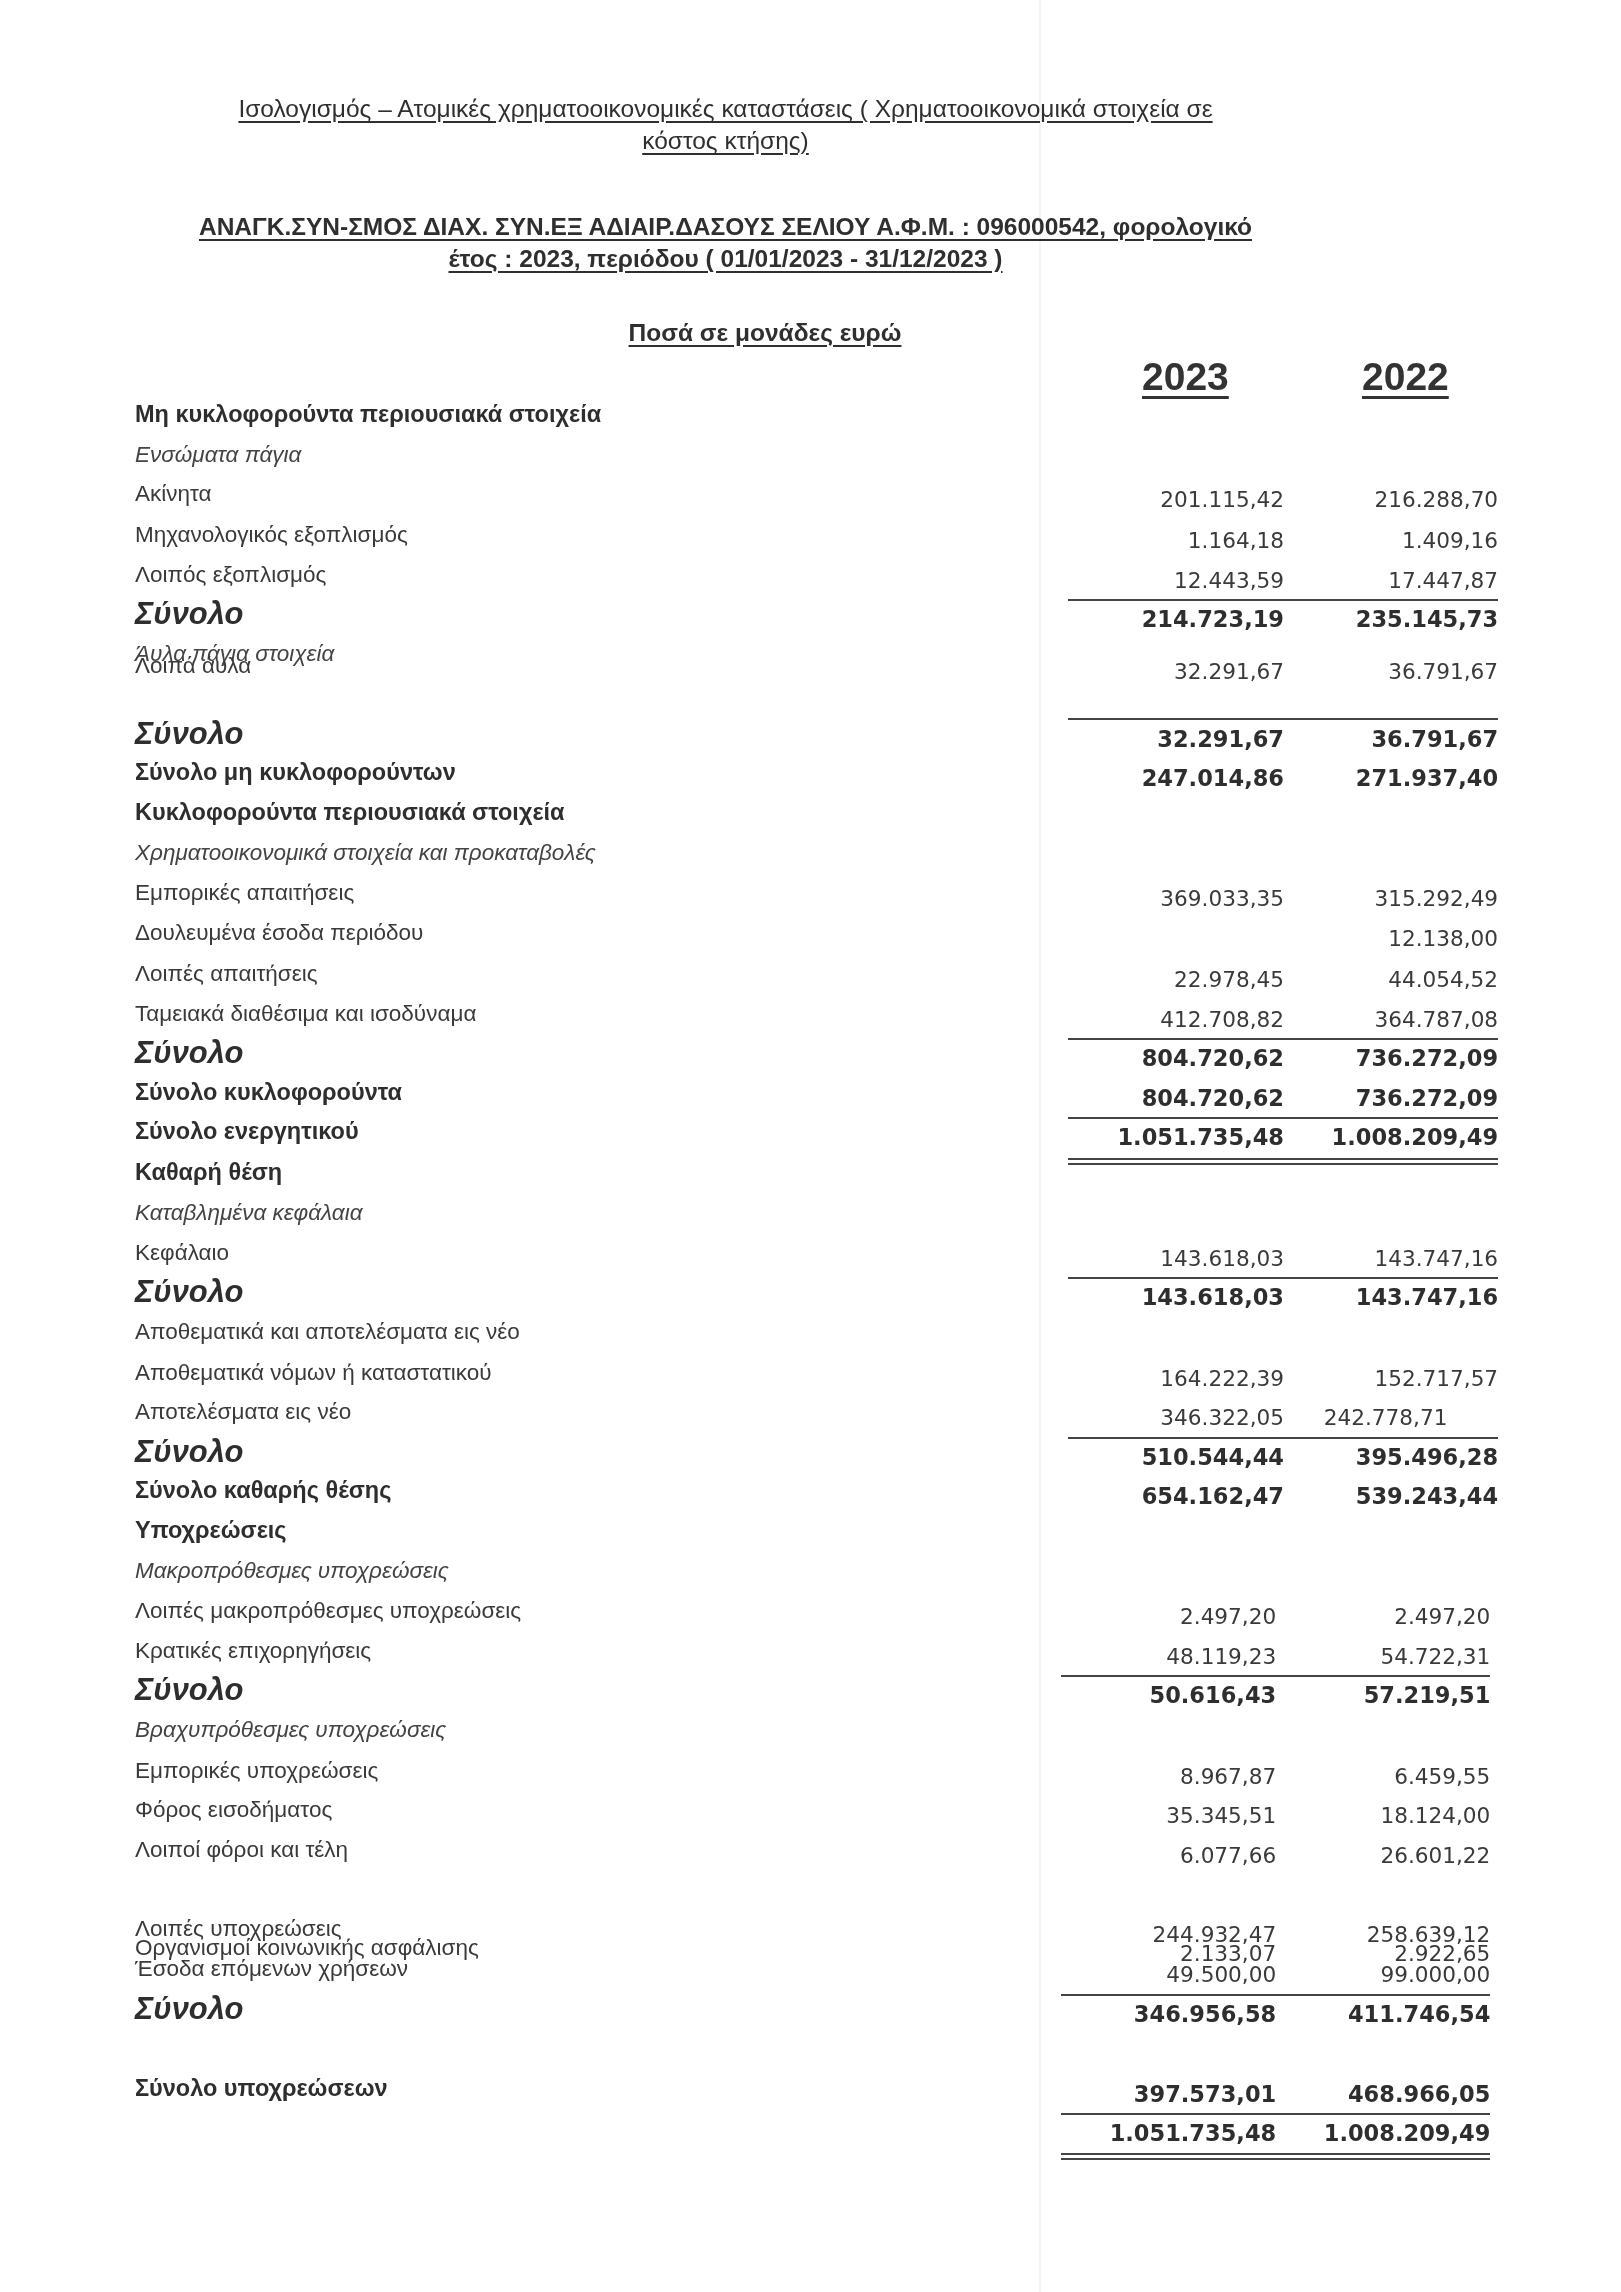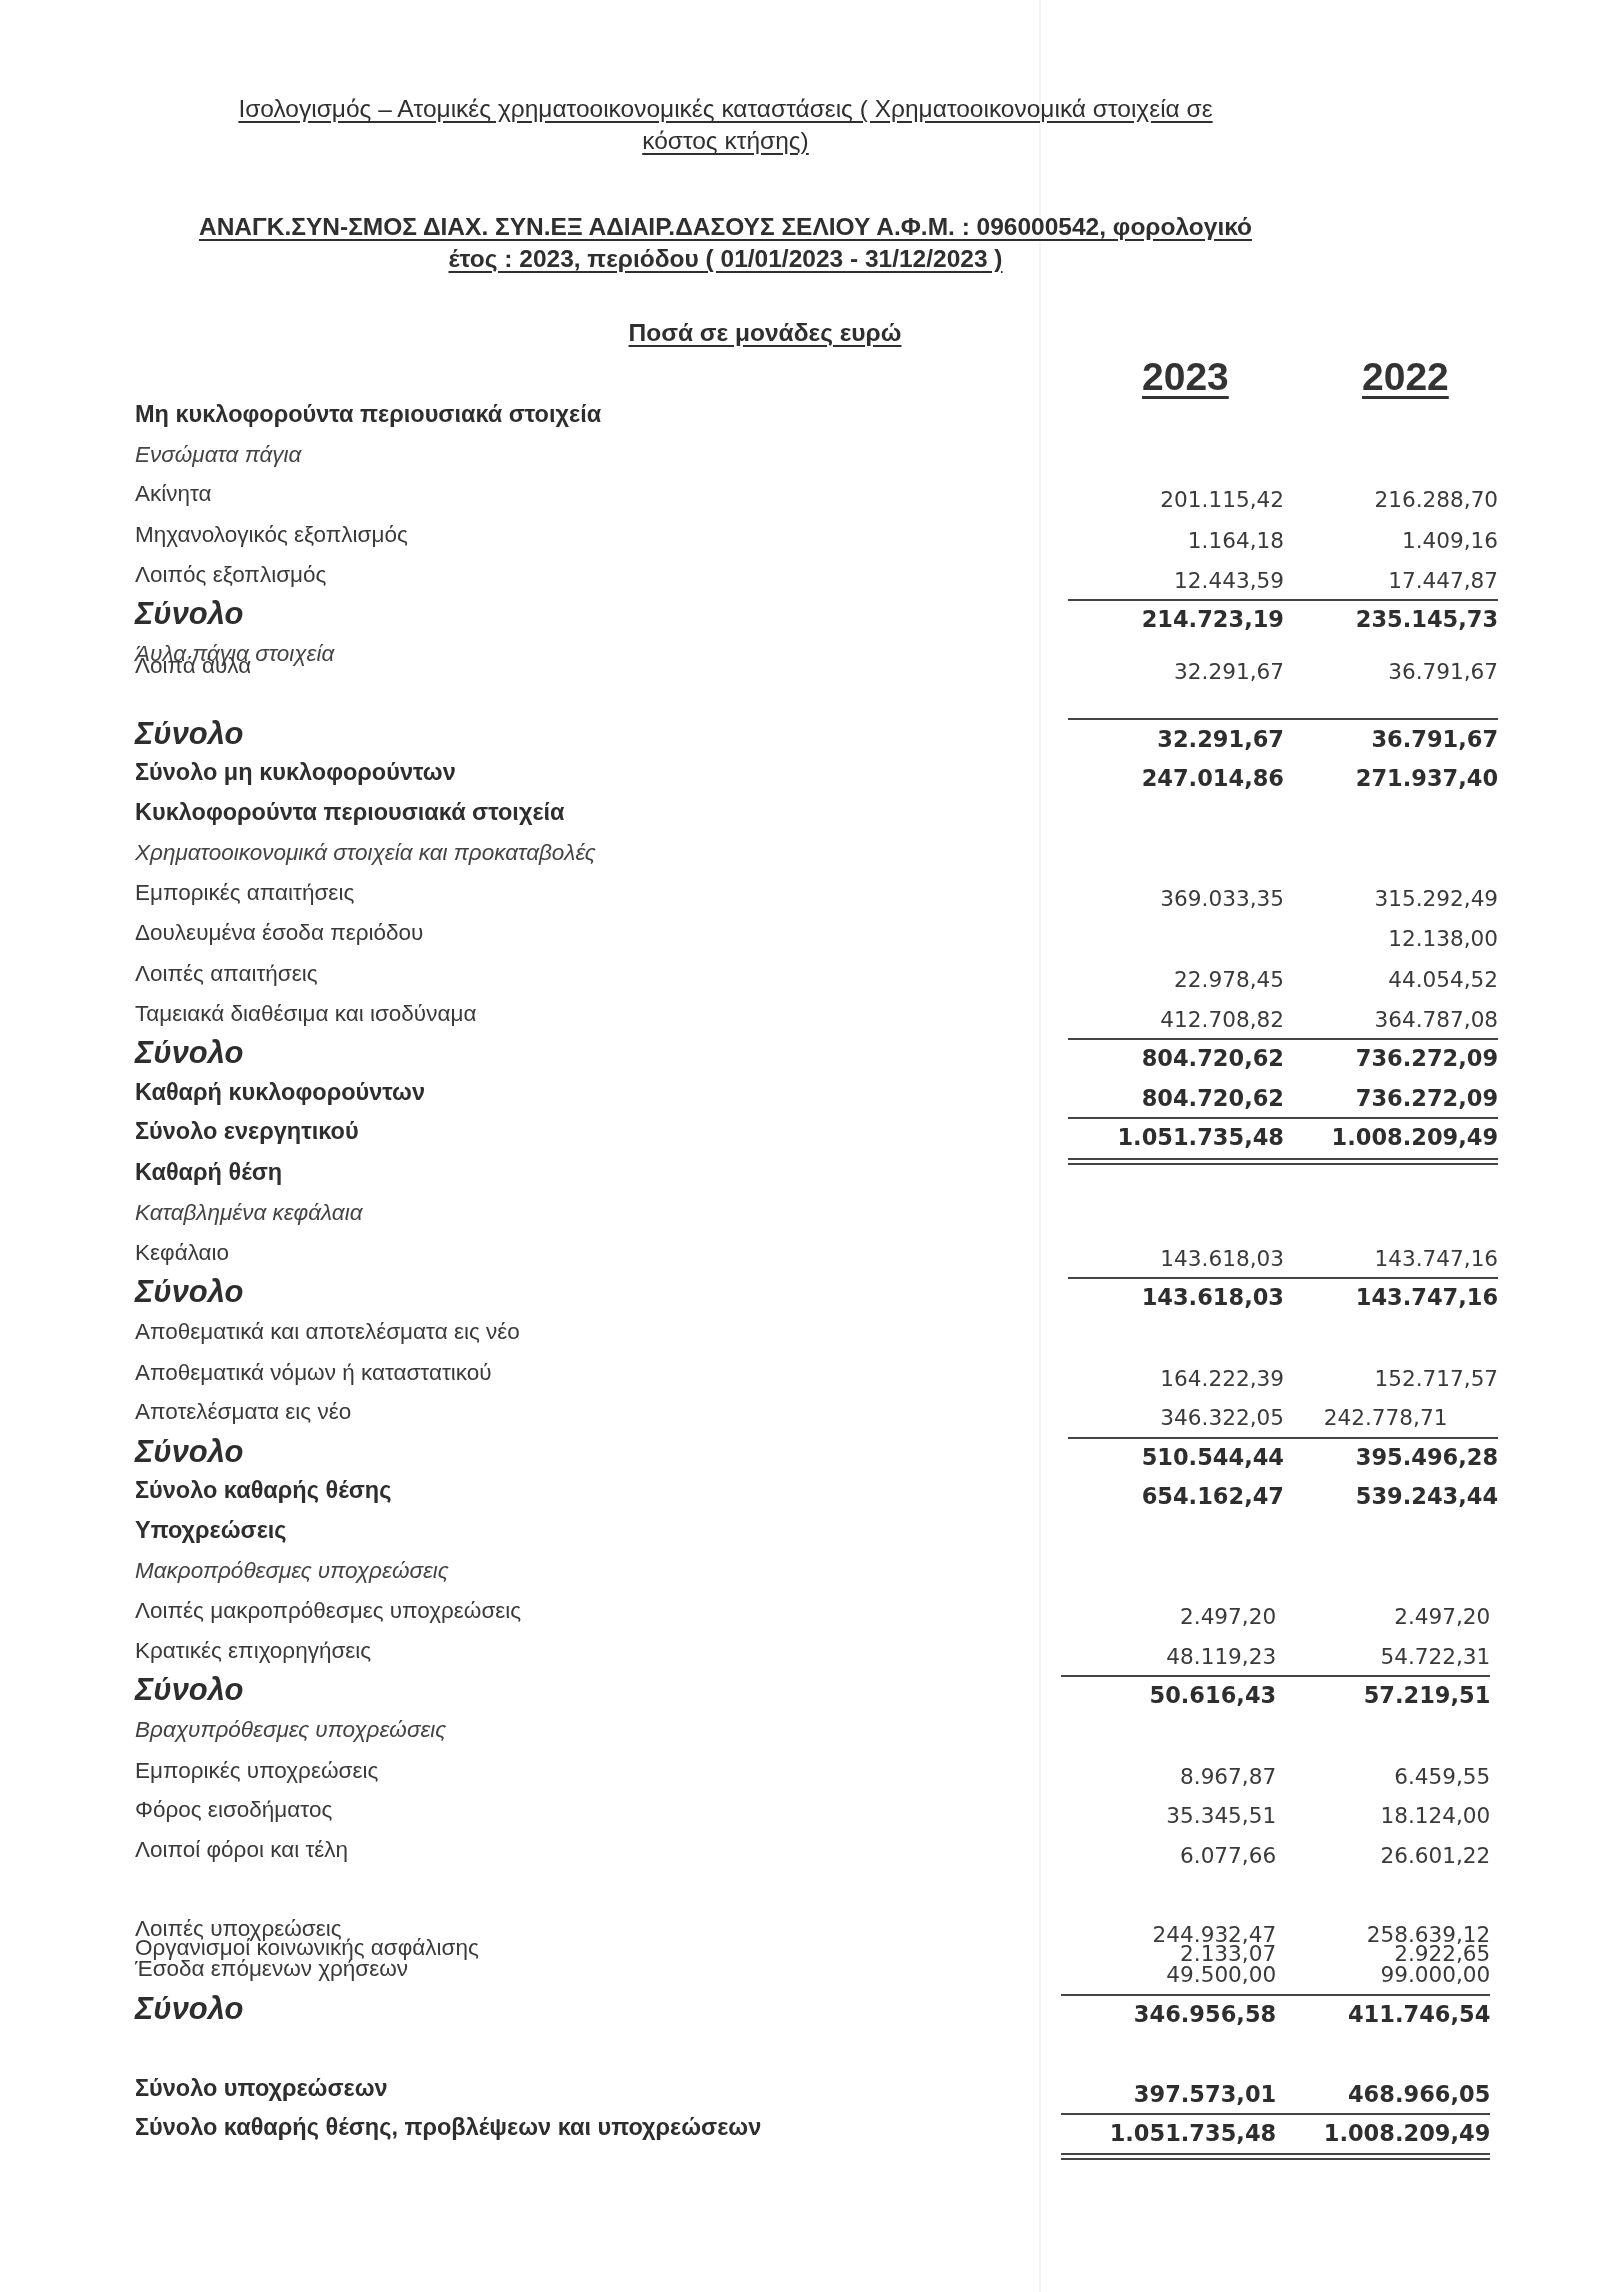--- a/index.html
+++ b/index.html
@@ -158,21 +158,21 @@
       <div class="amt c2" style="margin-left: -5.9px;">364.787,08</div>
     </div>
     <div class="row total" style="top: 1035px;">
       <div class="lbl">Σύνολο</div>
       <div class="amt c1" style="margin-left: 0px;">804.720,62</div>
       <div class="amt c2" style="margin-left: -5.9px;">736.272,09</div>
     </div>
     <div class="rule" style="left: 1068px; width: 216px; top: 1038px;"></div>
     <div class="rule" style="left: 1280px; width: 218px; top: 1038px;"></div>
     <div class="row grand" style="top: 1075px;">
-      <div class="lbl">Καθαρή κυκλοφορούντων</div>
+      <div class="lbl">Σύνολο κυκλοφορούντα</div>
       <div class="amt c1" style="margin-left: 0px;">804.720,62</div>
       <div class="amt c2" style="margin-left: -5.9px;">736.272,09</div>
     </div>
     <div class="row grand" style="top: 1114px;">
       <div class="lbl">Σύνολο ενεργητικού</div>
       <div class="amt c1" style="margin-left: 0px;">1.051.735,48</div>
       <div class="amt c2" style="margin-left: -5.9px;">1.008.209,49</div>
     </div>
     <div class="rule" style="left: 1068px; width: 216px; top: 1117px;"></div>
     <div class="rule" style="left: 1280px; width: 218px; top: 1117px;"></div>
@@ -295,21 +295,20 @@
       <div class="amt c2" style="margin-left: -13.7px;">411.746,54</div>
     </div>
     <div class="rule" style="left: 1061px; width: 216px; top: 1994px;"></div>
     <div class="rule" style="left: 1272px; width: 218px; top: 1994px;"></div>
     <div class="row grand" style="top: 2071px;">
       <div class="lbl">Σύνολο υποχρεώσεων</div>
       <div class="amt c1" style="margin-left: -7.8px;">397.573,01</div>
       <div class="amt c2" style="margin-left: -13.7px;">468.966,05</div>
     </div>
     <div class="row grand" style="top: 2110px;">
-      <div class="lbl">Σύνολο καθαρής θέσης, προβλέψεων και υποχρεώσεων</div>
       <div class="amt c1" style="margin-left: -7.8px;">1.051.735,48</div>
       <div class="amt c2" style="margin-left: -13.7px;">1.008.209,49</div>
     </div>
     <div class="rule" style="left: 1061px; width: 216px; top: 2113px;"></div>
     <div class="rule" style="left: 1272px; width: 218px; top: 2113px;"></div>
     <div class="rule double" style="left: 1061px; width: 216px; top: 2153px;"></div>
     <div class="rule double" style="left: 1272px; width: 218px; top: 2153px;"></div>
   </div>
 
 

